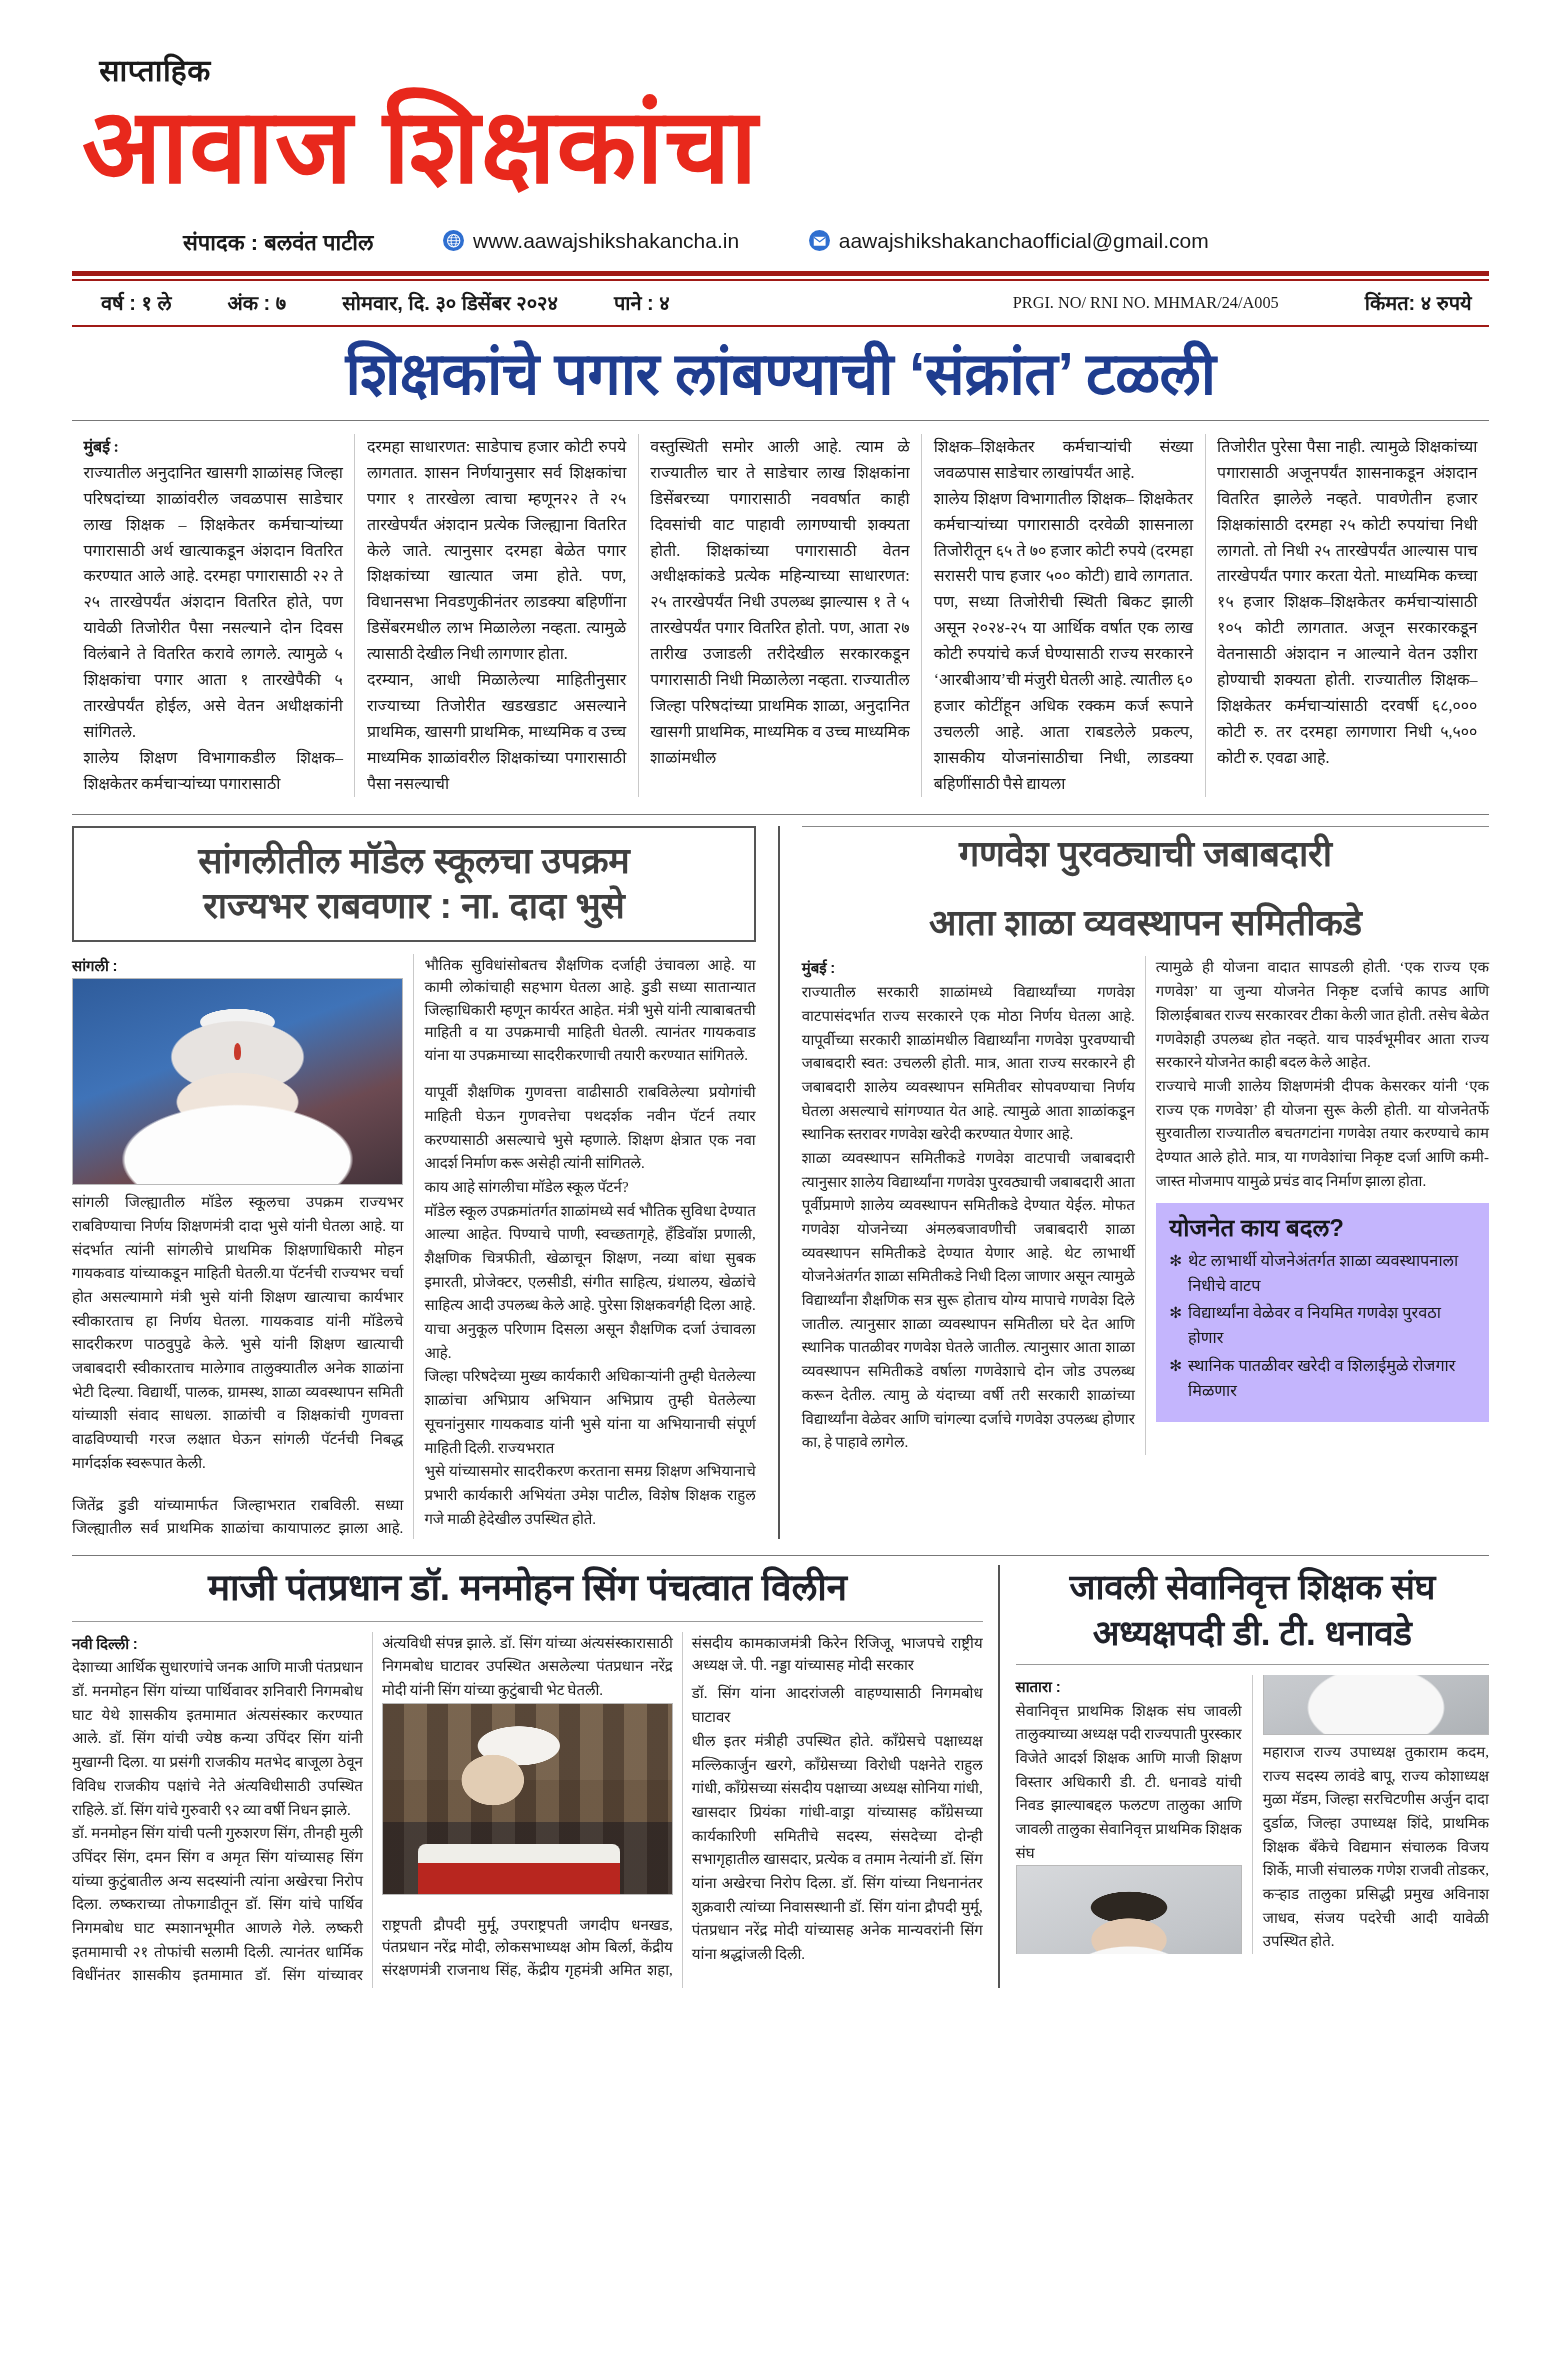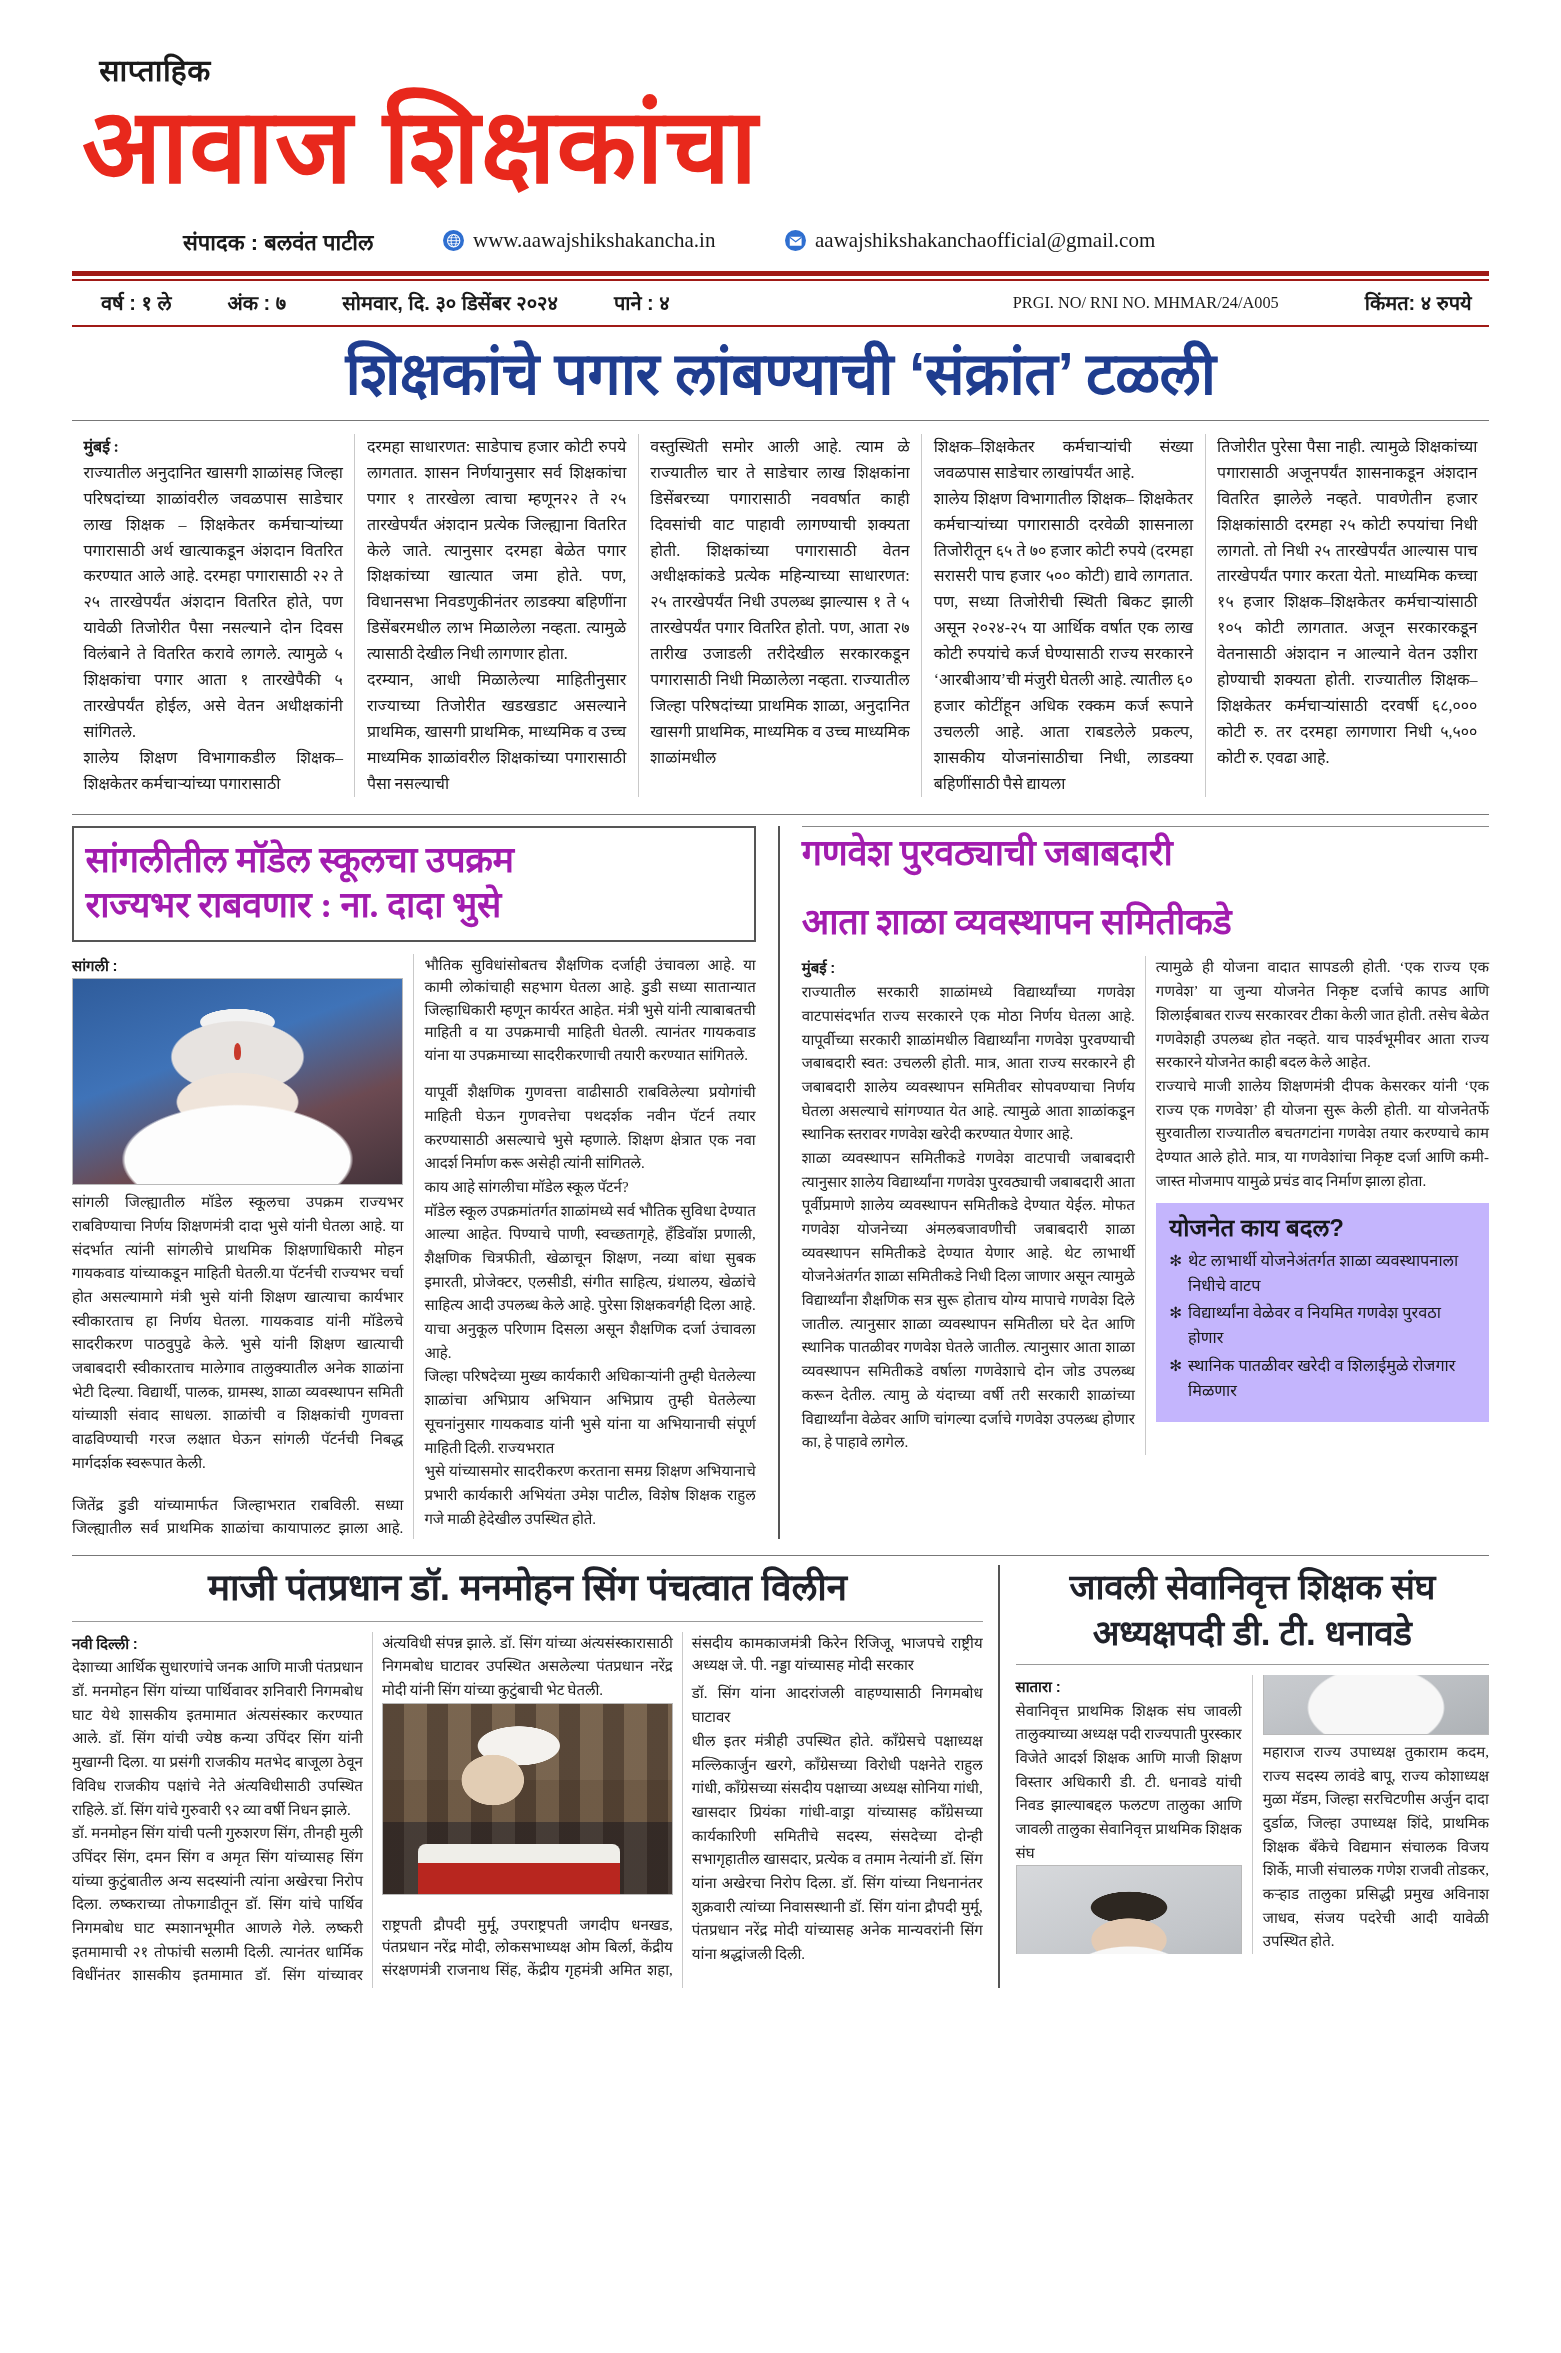--- a/index.html
+++ b/index.html
@@ -58,21 +58,21 @@
     font-family: "Liberation Sans", sans-serif;
     font-size: 22px;
     font-weight: 700;
     color: #1a1a1a;
     white-space: nowrap;
   }
   .mh-web, .mh-mail {
     display: flex;
     align-items: center;
     gap: 8.6px;
-    font-family: Liberation Serif, serif;
+    font-family: Liberation Sans, sans-serif;
     font-size: 21px;
     color: #1a1a1a;
     white-space: nowrap;
   }
   .ic-circle {
     width: 21px; height: 21px;
     border-radius: 50%;
     background: #2f6fd0;
     display: inline-flex;
     align-items: center;
@@ -197,24 +197,25 @@
     flex: 1;
     box-sizing: border-box;
     padding-left: 13.4px;
   }
   .box-head {
     border: 2.9px solid #555;
     padding: 9.6px 11.5px 11.5px 11.5px;
     margin-bottom: 11.5px;
   }
   .sub-headline {
-    font-family: Liberation Serif, serif;
+    font-family: Liberation Sans, sans-serif;
     font-size: 36px;
     font-weight: 700;
-    color: #a21caf;
+    color: #404040;
+    text-align: center;
     line-height: 1.26;
     letter-spacing: -0.3px;
   }
   .sub-headline.plain {
     padding: 3.8px 0 11.5px 0;
     border-top: 1px solid #888;
     margin-bottom: 11.5px;
   }
 
   .twocol {

